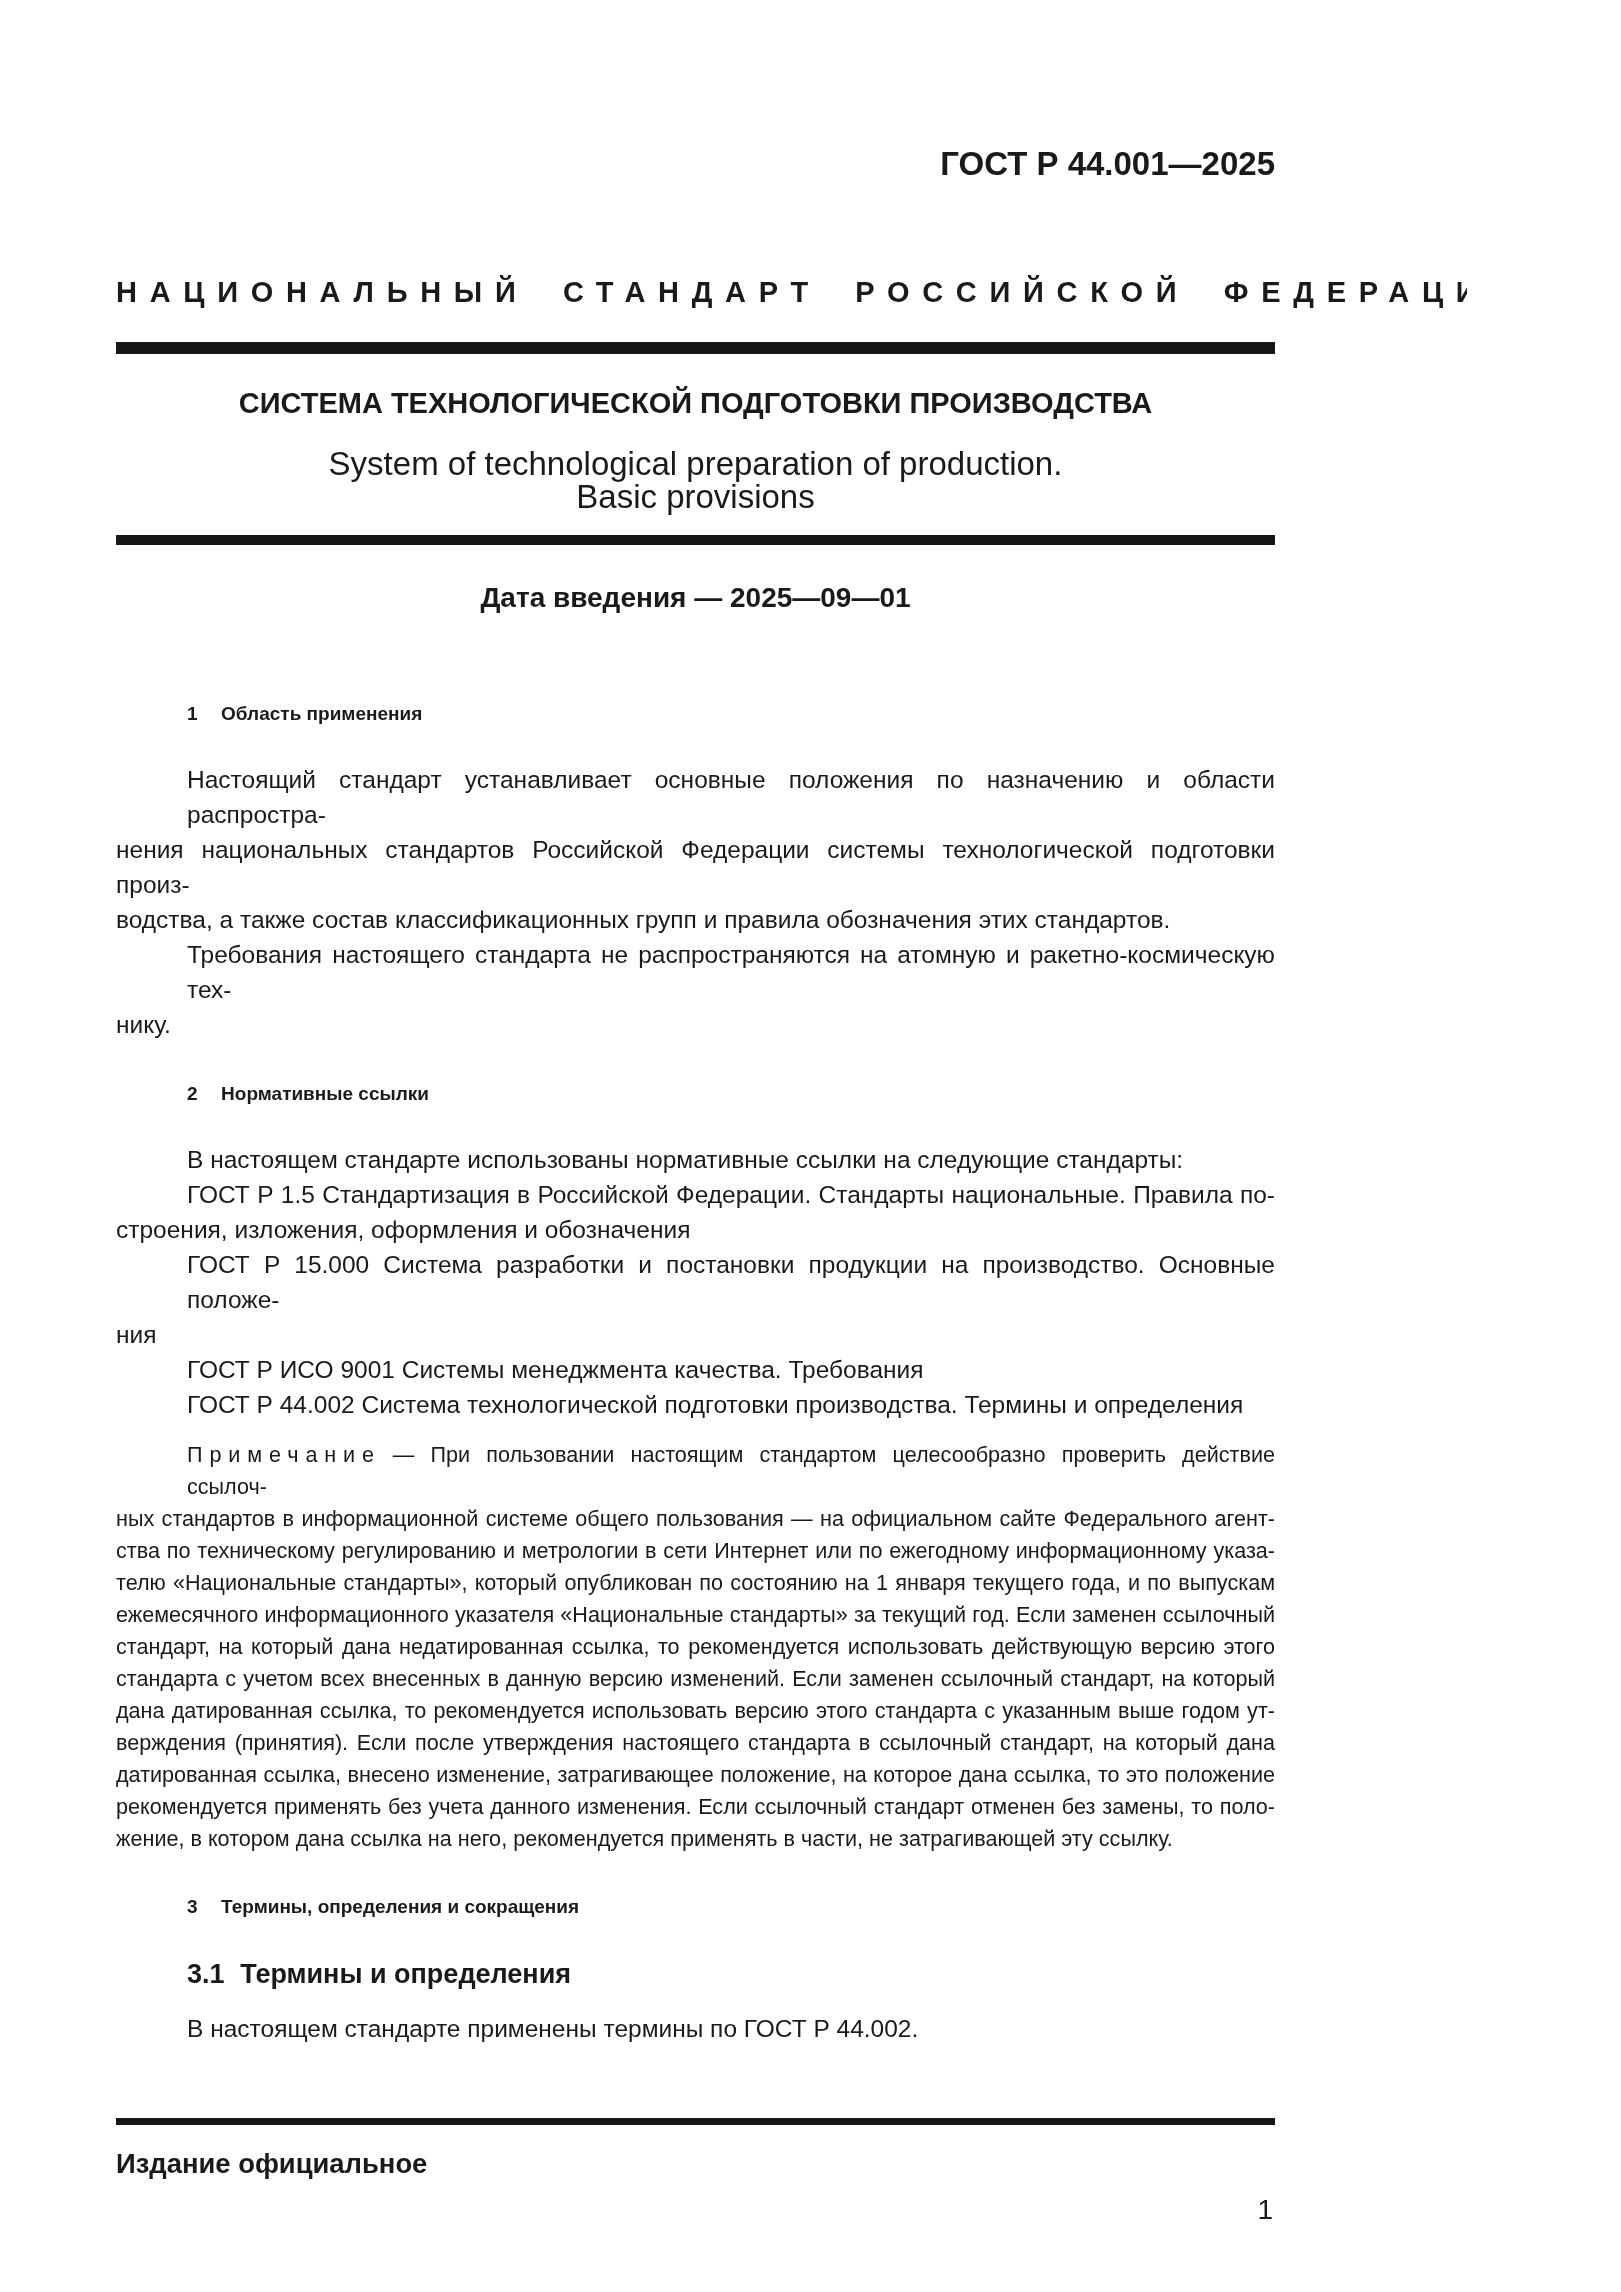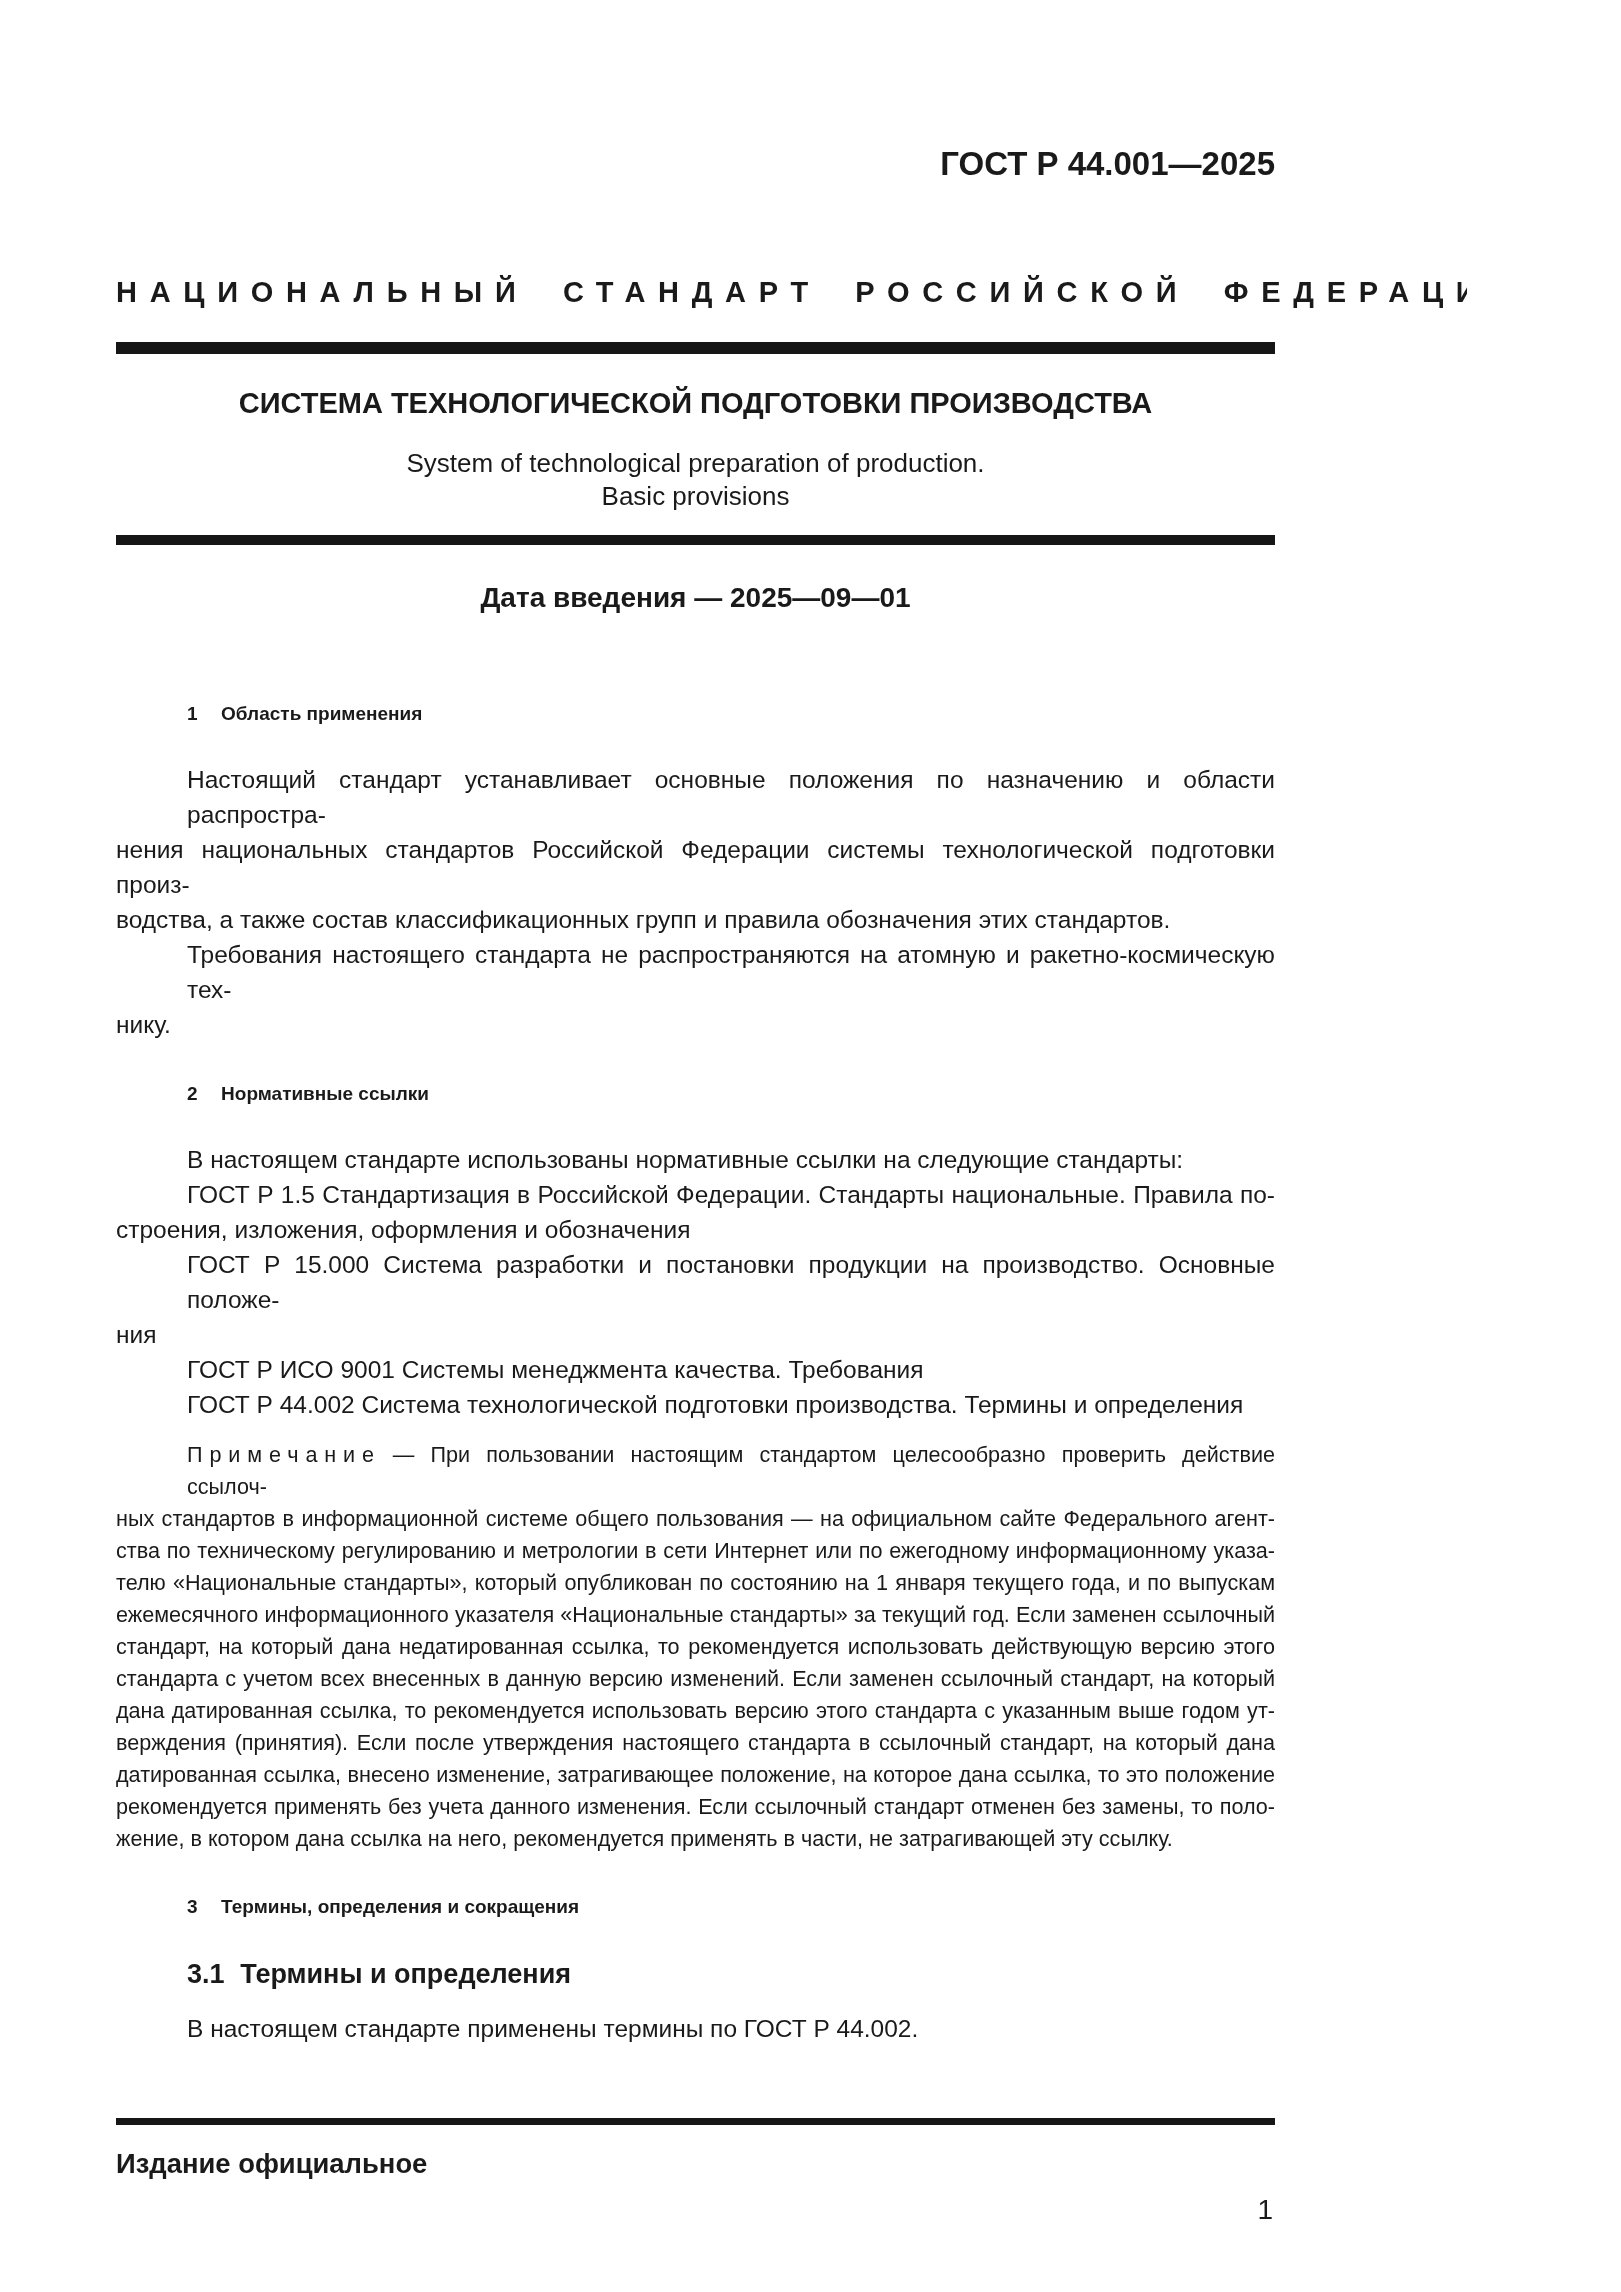--- a/index.html
+++ b/index.html
@@ -13,21 +13,21 @@
     padding:0 192px 0 116px;
   }
   
   .doc-code   { margin-top:147px; text-align:right; font-weight:bold; font-size:33px; line-height:33px; }
   .banner     { margin-top:98px; font-weight:bold; font-size:29px; line-height:29px;
                 letter-spacing:12.7px; word-spacing:13.7px; white-space:nowrap; }
   .rule       { background:var(--rule); width:100%; }
   .rule-top   { margin-top:35px; height:11.8px; }
   .title-main { margin-top:34px; text-align:center; font-weight:bold; font-size:29px; line-height:30px; }
   .title-sub  { margin-top:38px; text-align:center; font-weight:bold; font-size:27.4px; line-height:28px; }
-  .title-en   { margin-top:29px; text-align:center; font-size:26px; line-height:33px; }
+  .title-en   { margin-top:29px; text-align:center; font-size:33px; line-height:33px; }
   .rule-mid   { margin-top:22.5px; height:9.8px; }
   .date-line  { margin-top:39px; text-align:center; font-weight:bold; font-size:28px; line-height:28px; }
   
   .sec-h { margin:37px 0 33px; font-weight:bold; font-size:19px; line-height:30px; padding-left:71px; }
   .section:first-child .sec-h { margin-top:87px; }
   .sec-num { margin-right:23.5px; }
   .sub-h { margin:39px 0 23.5px; font-weight:bold; font-size:27px; line-height:26.5px; padding-left:71px; }
   .sub-num { margin-right:15.7px; }
   .para { margin:0; }
   .line { font-size:24.5px; line-height:35px; text-align:justify; text-align-last:justify; }

